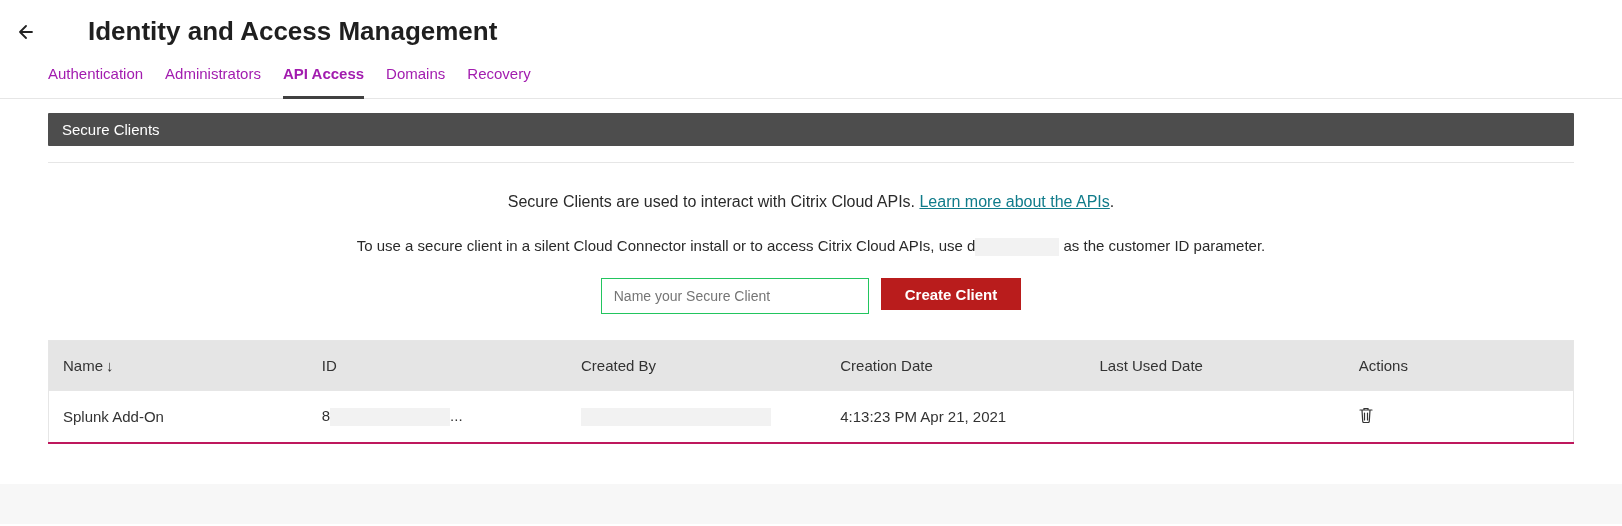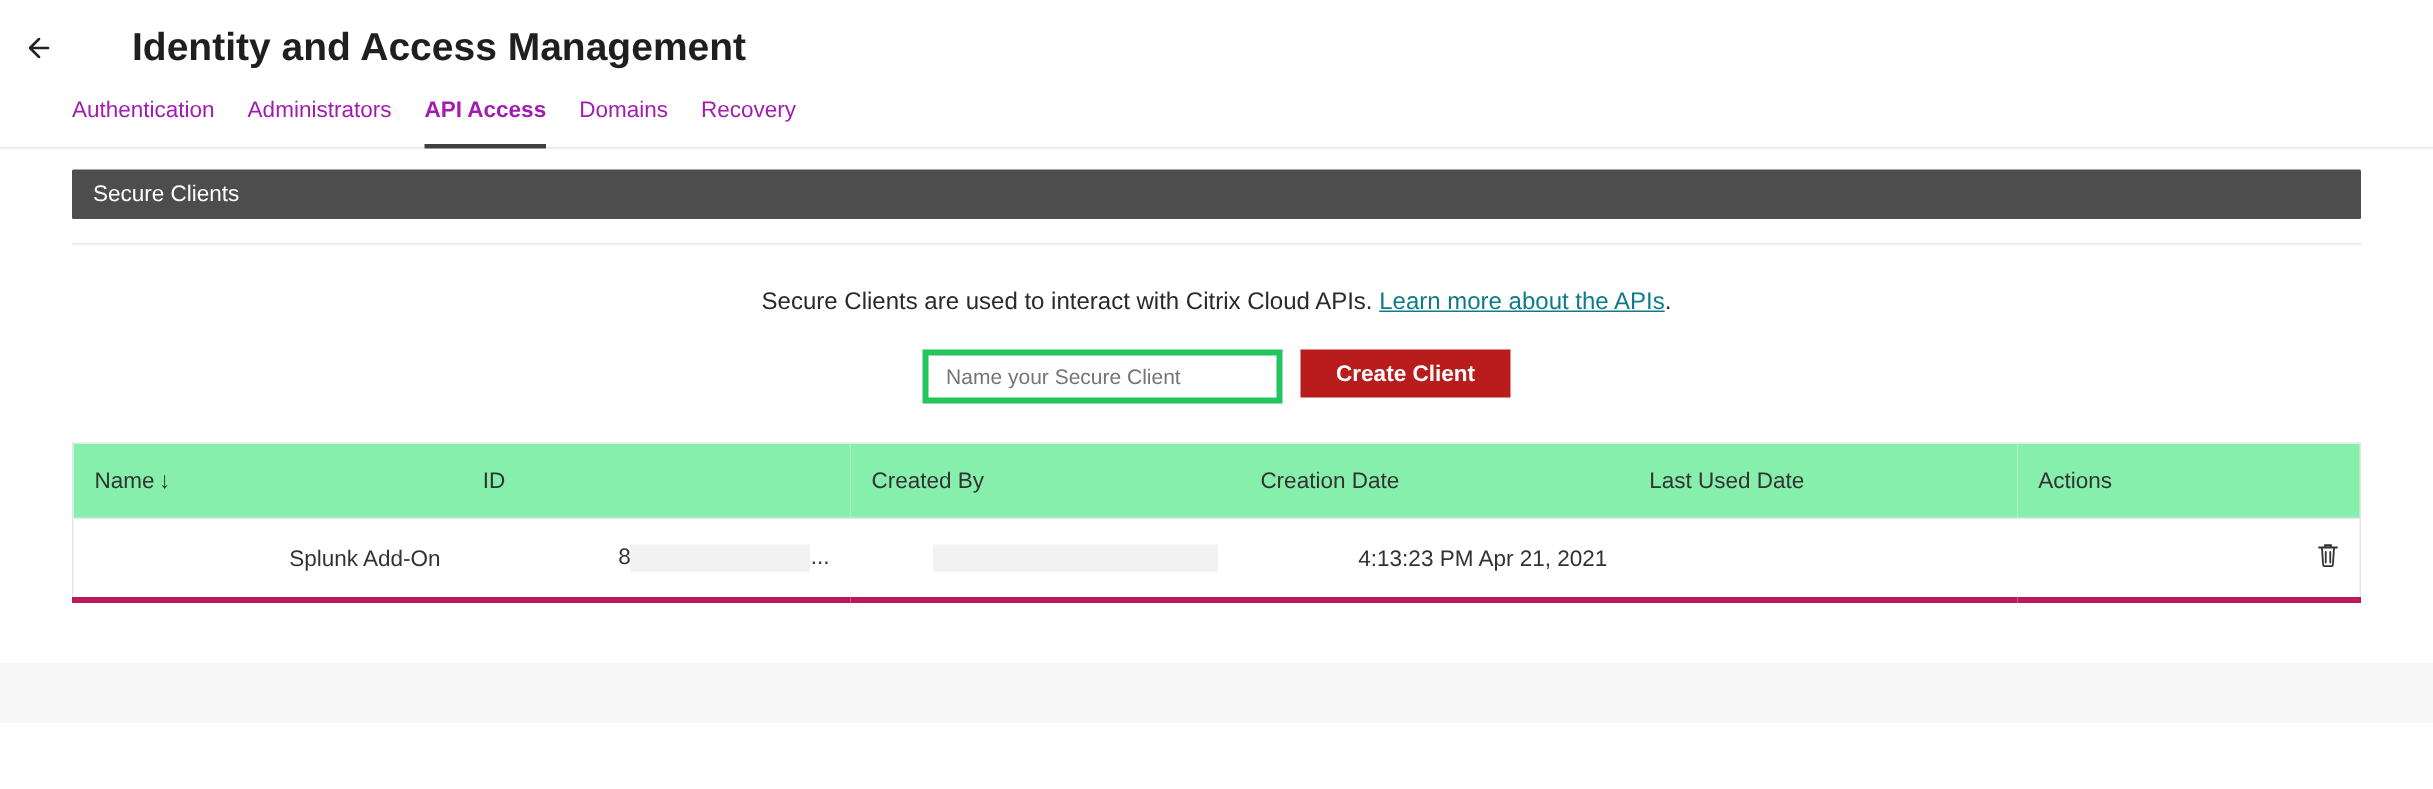--- a/index.html
+++ b/index.html
@@ -90,23 +90,23 @@
     background: #f2f2f2;
     vertical-align: middle;
   }
   .form-row {
     display: flex;
     justify-content: center;
     gap: 12px;
     margin-top: 22px;
   }
   .name-input {
-    width: 240px;
+    width: 268px;
     height: 36px;
-    border: 4px solid #22c55e;
+    border: 1px solid #22c55e;
     padding: 0 12px;
     font-size: 14px;
     color: #6d28d9;
   }
   .create-btn {
     background: #b91c1c;
     color: #fff;
     border: none;
     height: 32px;
     padding: 0 24px;
@@ -115,35 +115,34 @@
     cursor: pointer;
   }
   .table-wrap {
     padding: 26px 48px 0 48px;
   }
   table {
     width: 100%;
     border-collapse: collapse;
     border: 1px solid #e6e6e6;
   }
-  thead tr { background: #86efac; }
+  thead tr { background: #e5e5e5; }
   th {
     text-align: left;
     font-weight: 400;
     color: #333;
     font-size: 15px;
     padding: 16px 14px;
     border-bottom: 1px solid #e6e6e6;
   }
   td {
     padding: 16px 14px;
     font-size: 15px;
     color: #333;
-    border-bottom: 4px solid #be185d;
-    text-align: right;
+    border-bottom: 2px solid #be185d;
   }
   .sort-arrow {
     display: inline-block;
     margin-left: 3px;
   }
   .trash-icon { cursor: pointer; display:inline-flex; }
   .footer-bar {
     margin-top: 40px;
     height: 40px;
     background: #f7f7f7;
@@ -171,20 +170,23 @@
 
 <div class="subtabs-wrap">
   <div class="subtabs">
     <div class="subtab active">Secure Clients</div>
   </div>
 </div>
 
 <div class="info-block">
   <div class="info-line1">
     <span>Secure Clients are used to interact with Citrix Cloud APIs. </span><a class="info-link">Learn more about the APIs</a><span>.</span>
+  </div>
+  <div class="info-line2">
+    <span>To use a secure client in a silent Cloud Connector install or to access Citrix Cloud APIs, use d</span><span class="redacted" style="width:84px;height:18px;"></span><span> as the customer ID parameter.</span>
   </div>
   <div class="form-row">
     <input class="name-input" type="text" placeholder="Name your Secure Client" style="">
     <button class="create-btn">Create Client</button>
   </div>
 </div>
 
 <div class="table-wrap">
   <table>
     <thead>

